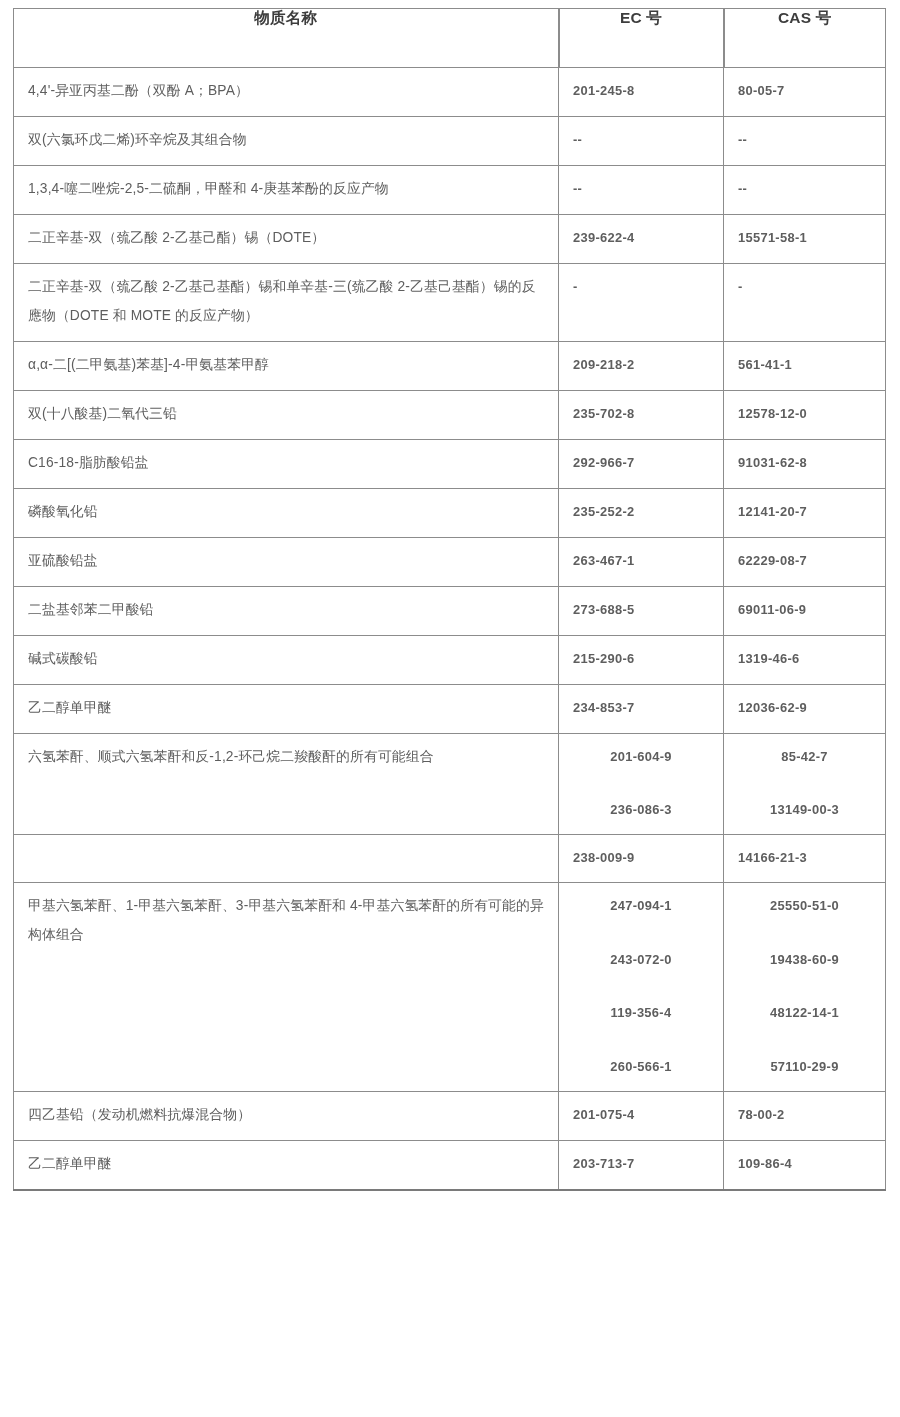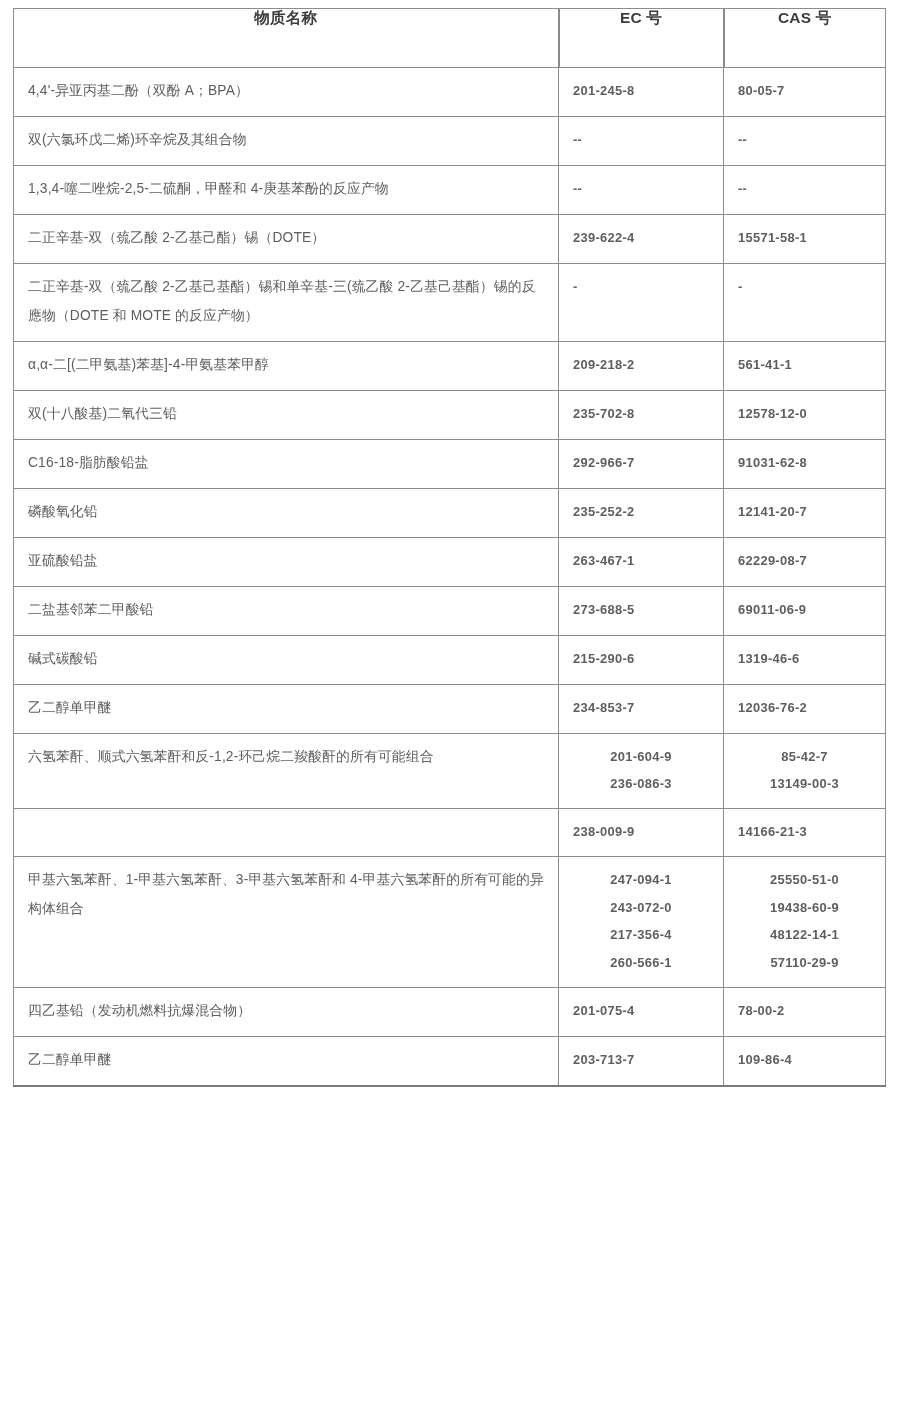--- a/index.html
+++ b/index.html
@@ -84,21 +84,21 @@
     color: #5e5e5e;
     font-weight: bold;
   }
   td.code-cell { border-left-width: 2px; border-right-width: 1px; }
   td.name-cell { border-right-width: 2px; }
   td.mid { vertical-align: middle; }
   tr.last-row > td   { border-bottom-width: 2px; border-bottom-color: #7a7a7a; }
 
   .code-list { display: block; }
   .code-list span { display: block; text-align: center; }
-  .code-list span + span { }
+  .code-list span + span { margin-top: 26px; }
 
   .blank { display: block; min-height: 1px; }
 </style>
 </head>
 <body>
 
 <div id="sheet">
 
   <table class="substances">
     <colgroup>
@@ -253,21 +253,21 @@
           </td>
         </tr>
         <tr>
           <td class="name-cell mid">
             <div class="cell">乙二醇单甲醚</div>
           </td>
           <td class="code-cell">
             <div class="cell"><span>234-853-7</span></div>
           </td>
           <td class="code-cell">
-            <div class="cell"><span>12036-76-2</span></div>
+            <div class="cell"><span>12036-62-9</span></div>
           </td>
         </tr>
         <tr>
           <td class="name-cell mid">
             <div class="cell">六氢苯酐、顺式六氢苯酐和反-1,2-环己烷二羧酸酐的所有可能组合</div>
           </td>
           <td class="code-cell">
             <div class="cell">
               <span class="code-list">
                 <span>201-604-9</span>
@@ -299,21 +299,21 @@
         </tr>
         <tr>
           <td class="name-cell mid">
             <div class="cell">甲基六氢苯酐、1-甲基六氢苯酐、3-甲基六氢苯酐和 4-甲基六氢苯酐的所有可能的异构体组合</div>
           </td>
           <td class="code-cell">
             <div class="cell">
               <span class="code-list">
                 <span>247-094-1</span>
                 <span>243-072-0</span>
-                <span>217-356-4</span>
+                <span>119-356-4</span>
                 <span>260-566-1</span>
               </span>
             </div>
           </td>
           <td class="code-cell">
             <div class="cell">
               <span class="code-list">
                 <span>25550-51-0</span>
                 <span>19438-60-9</span>
                 <span>48122-14-1</span>

